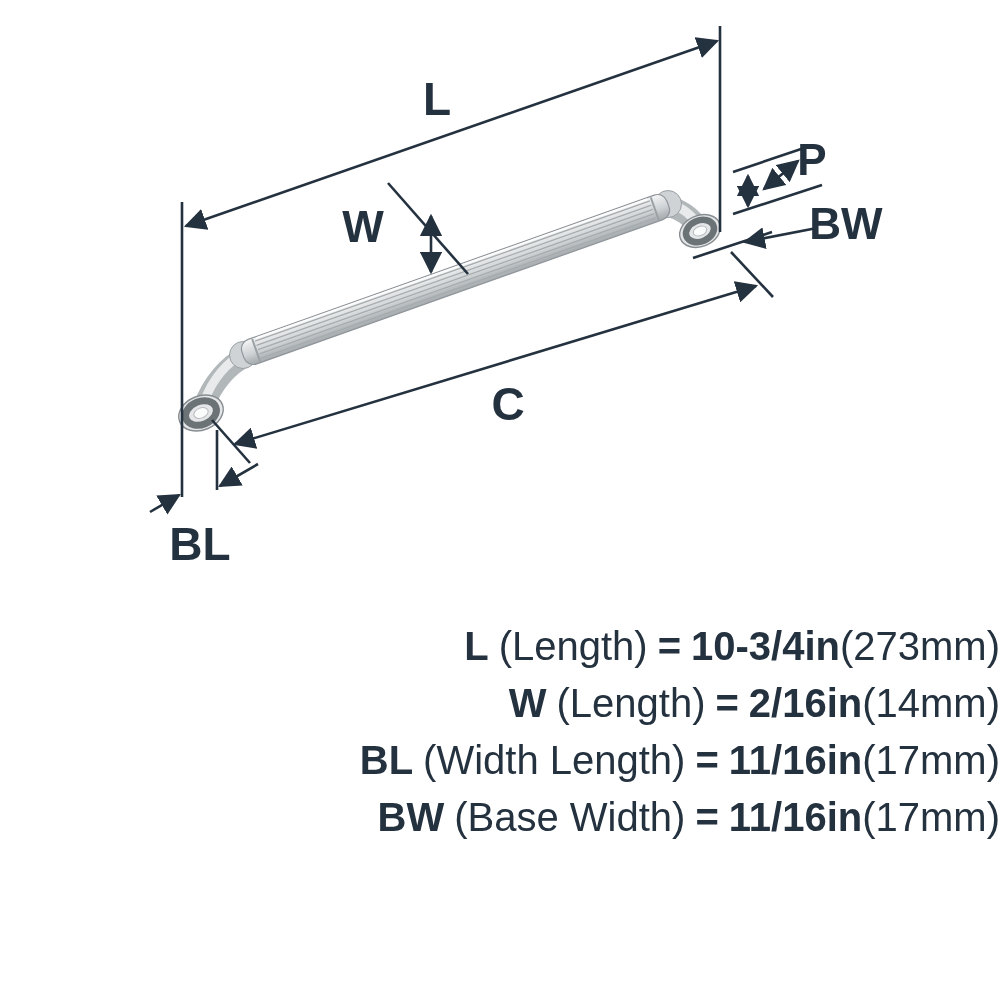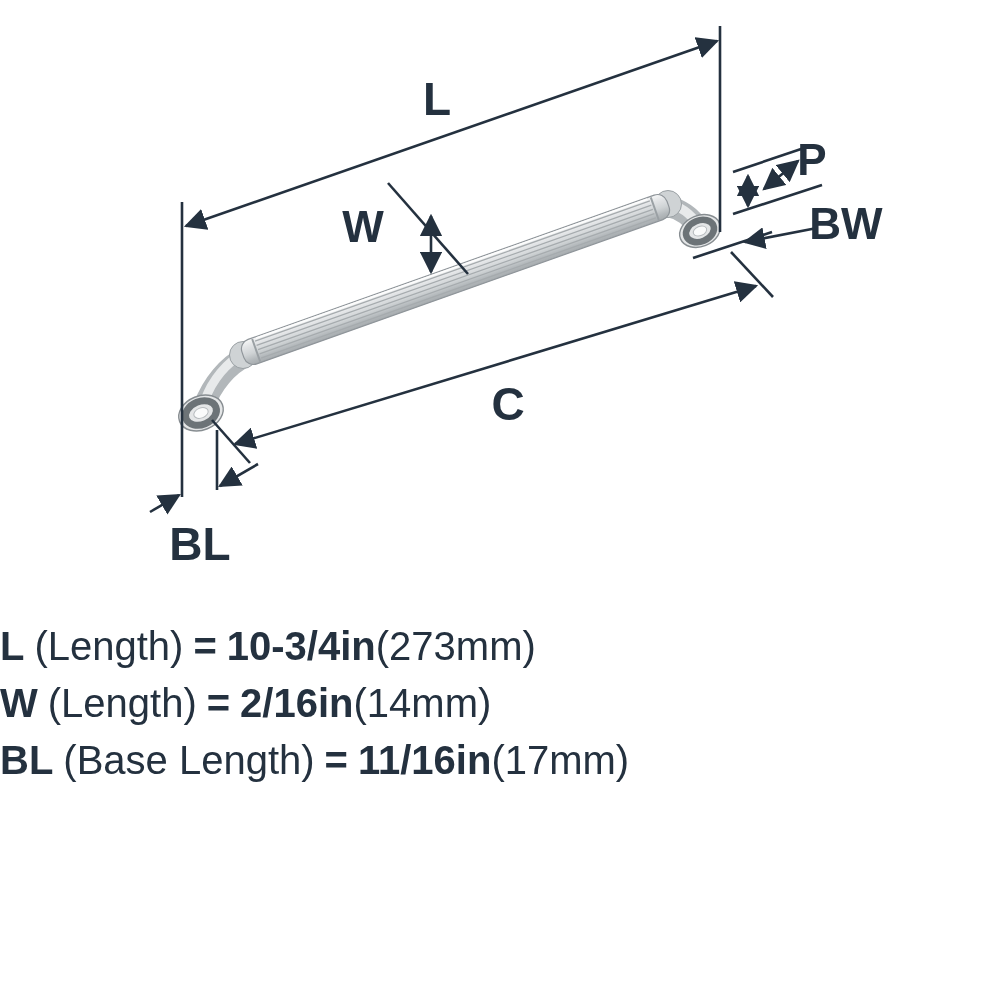--- a/index.html
+++ b/index.html
@@ -1,20 +1,20 @@
 <!DOCTYPE html>
 <html><head>
 <meta charset="utf-8">
 <style>
   html,body{margin:0;padding:0;background:#ffffff;}
   .page{position:relative;width:1000px;height:1000px;background:#ffffff;overflow:hidden;
         font-family:"Liberation Sans",sans-serif;color:#24313F;}
   .diagram-svg{position:absolute;left:0;top:0;}
   .dim-label{font-family:"Liberation Sans",sans-serif;font-weight:bold;fill:#24313F;}
-  .legend{position:absolute;left:0;top:618px;width:1000px;text-align:left;}
+  .legend{position:absolute;left:0;top:618px;width:1000px;text-align:right;}
   .legend-row{font-size:40px;line-height:57px;white-space:nowrap;}
   .legend-row .abbr{font-weight:bold;margin-right:10px;}
   .legend-row .name{font-weight:normal;}
   .legend-row .eq{font-weight:bold;margin:0 10px;}
   .legend-row .value{font-weight:bold;}
   .legend-row .metric{font-weight:normal;}
 </style>
 </head>
 <body>
 
@@ -105,17 +105,20 @@
   </svg>
 
   <div class="legend">
     <div class="legend-row">
       <span class="abbr">L</span><span class="name">(Length)</span><span class="eq">=</span><span class="value">10-3/4in</span><span class="metric">(273mm)</span>
     </div>
     <div class="legend-row">
       <span class="abbr">W</span><span class="name">(Length)</span><span class="eq">=</span><span class="value">2/16in</span><span class="metric">(14mm)</span>
     </div>
     <div class="legend-row">
-      <span class="abbr">BL</span><span class="name">(Base Length)</span><span class="eq">=</span><span class="value">11/16in</span><span class="metric">(17mm)</span>
+      <span class="abbr">BL</span><span class="name">(Width Length)</span><span class="eq">=</span><span class="value">11/16in</span><span class="metric">(17mm)</span>
+    </div>
+    <div class="legend-row">
+      <span class="abbr">BW</span><span class="name">(Base Width)</span><span class="eq">=</span><span class="value">11/16in</span><span class="metric">(17mm)</span>
     </div>
   </div>
 
 </div>
 
 </body></html>

